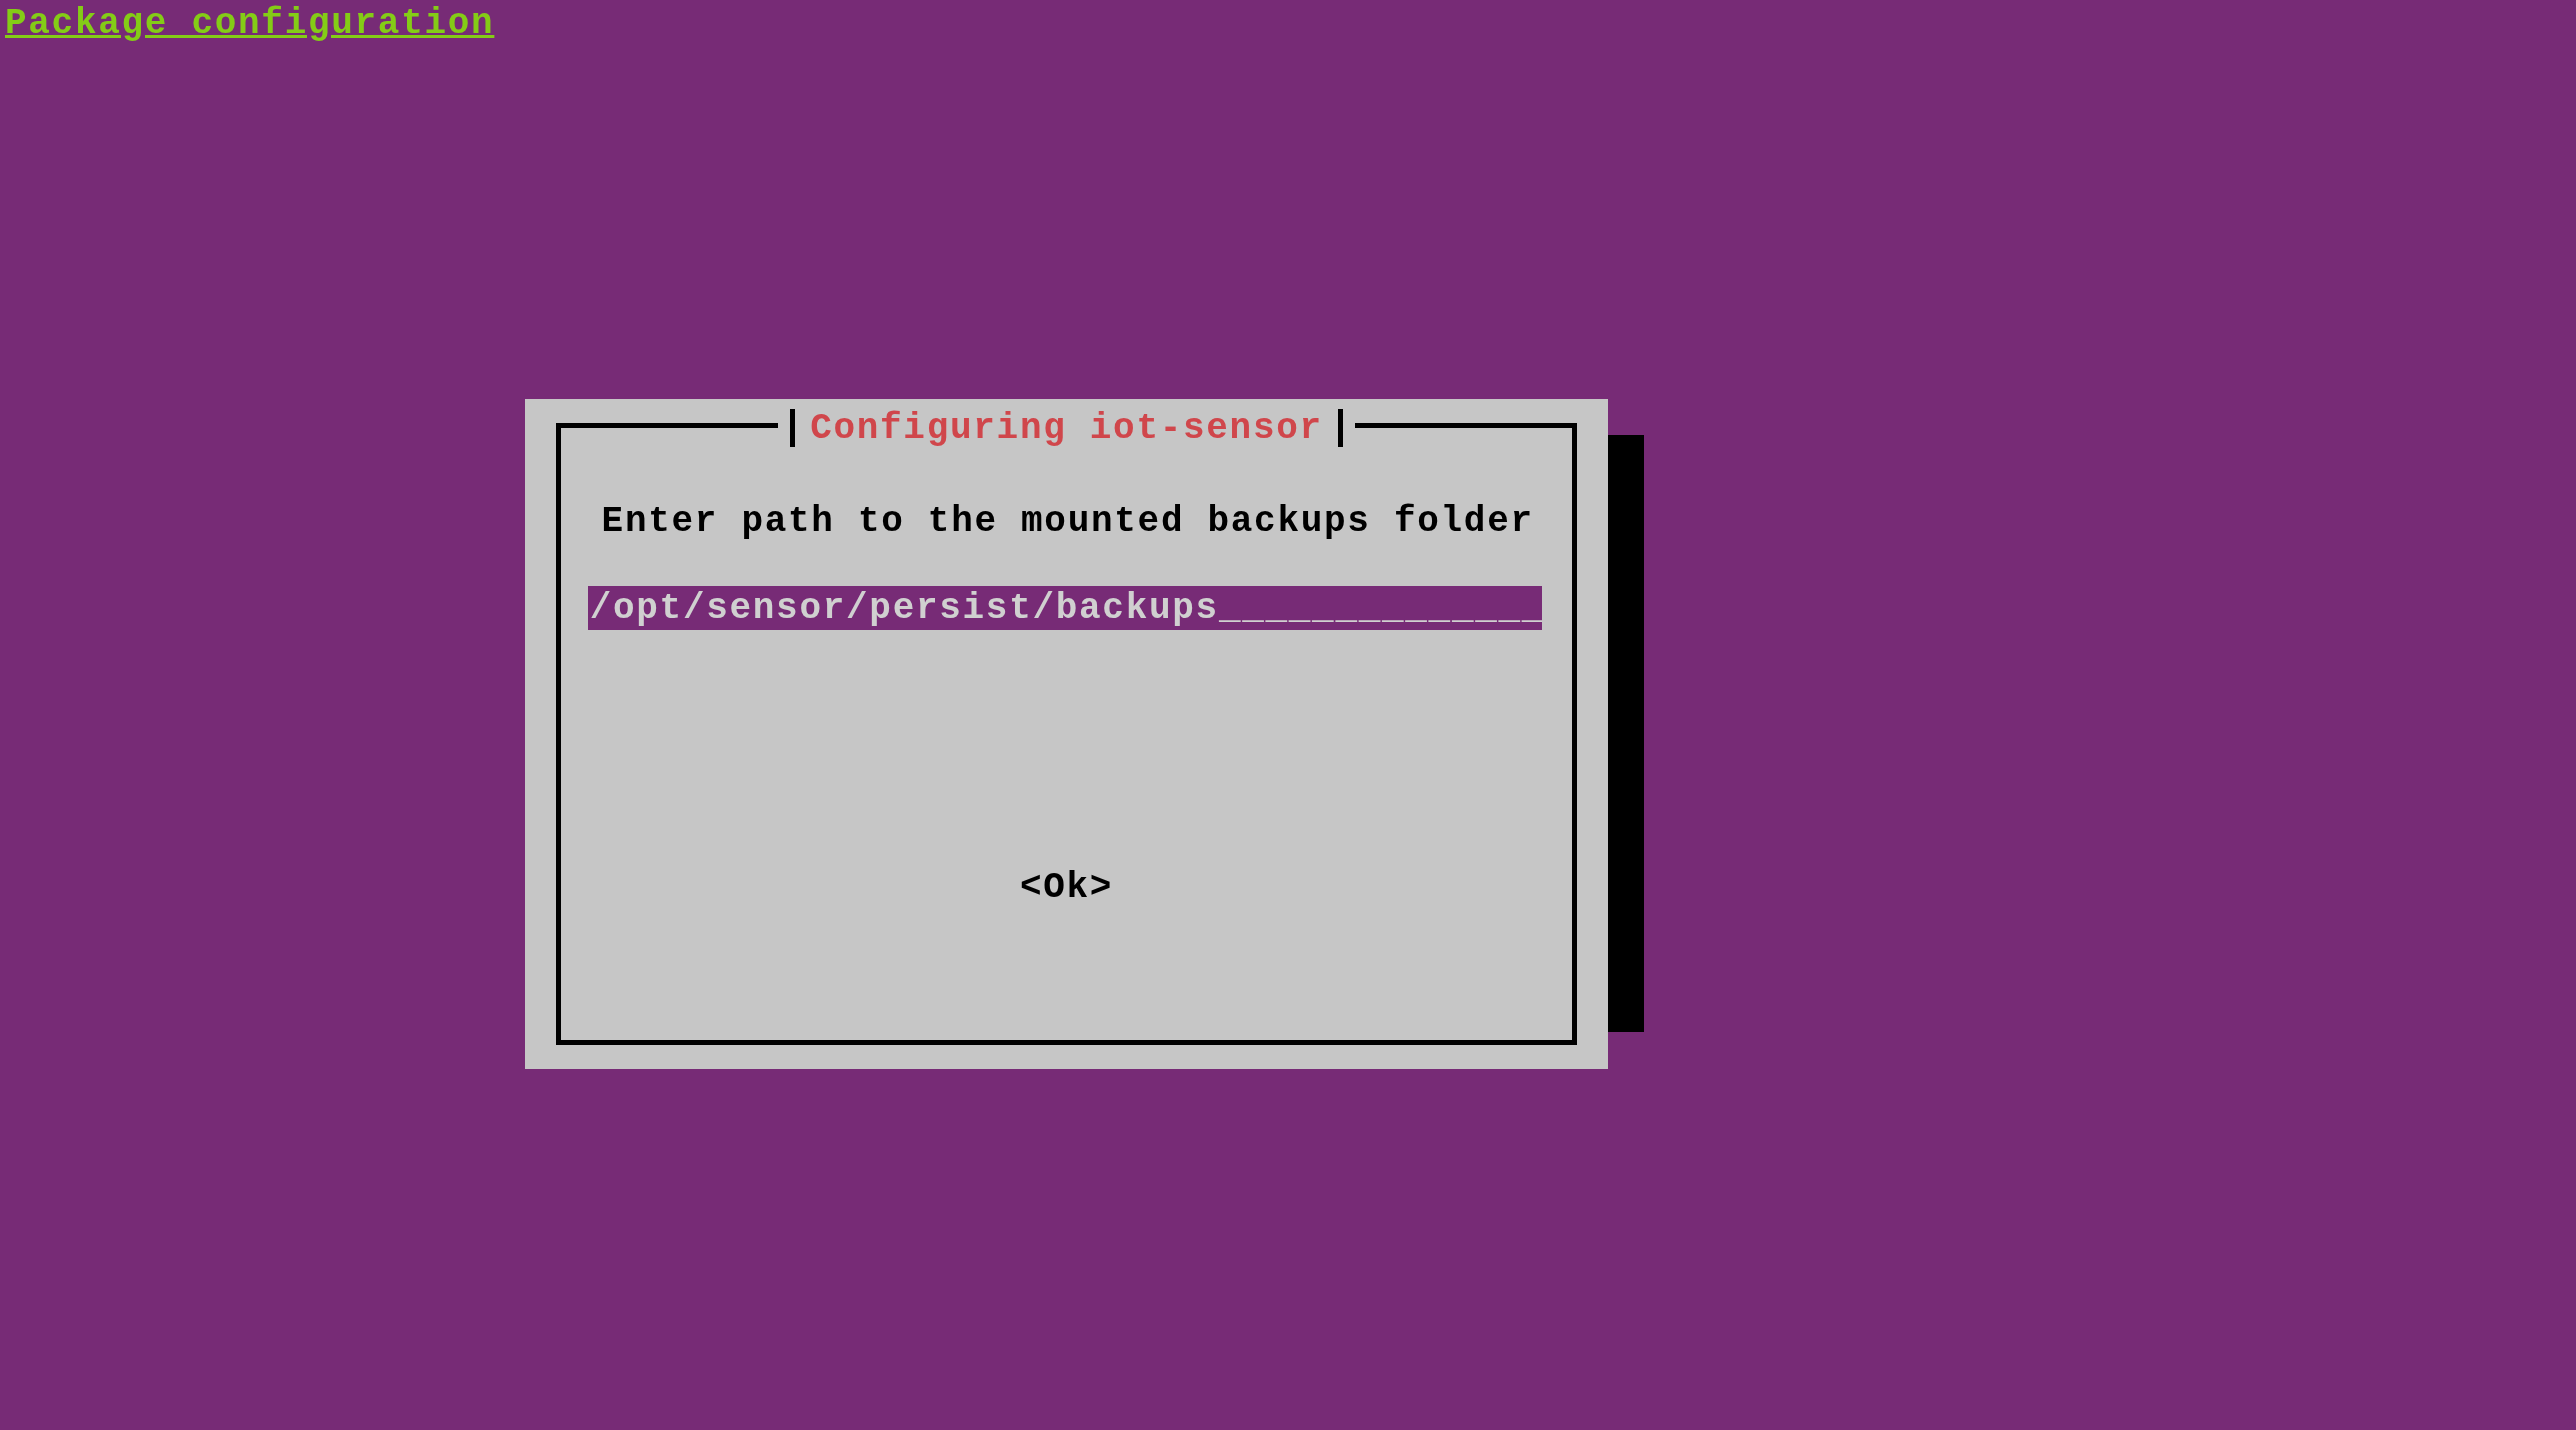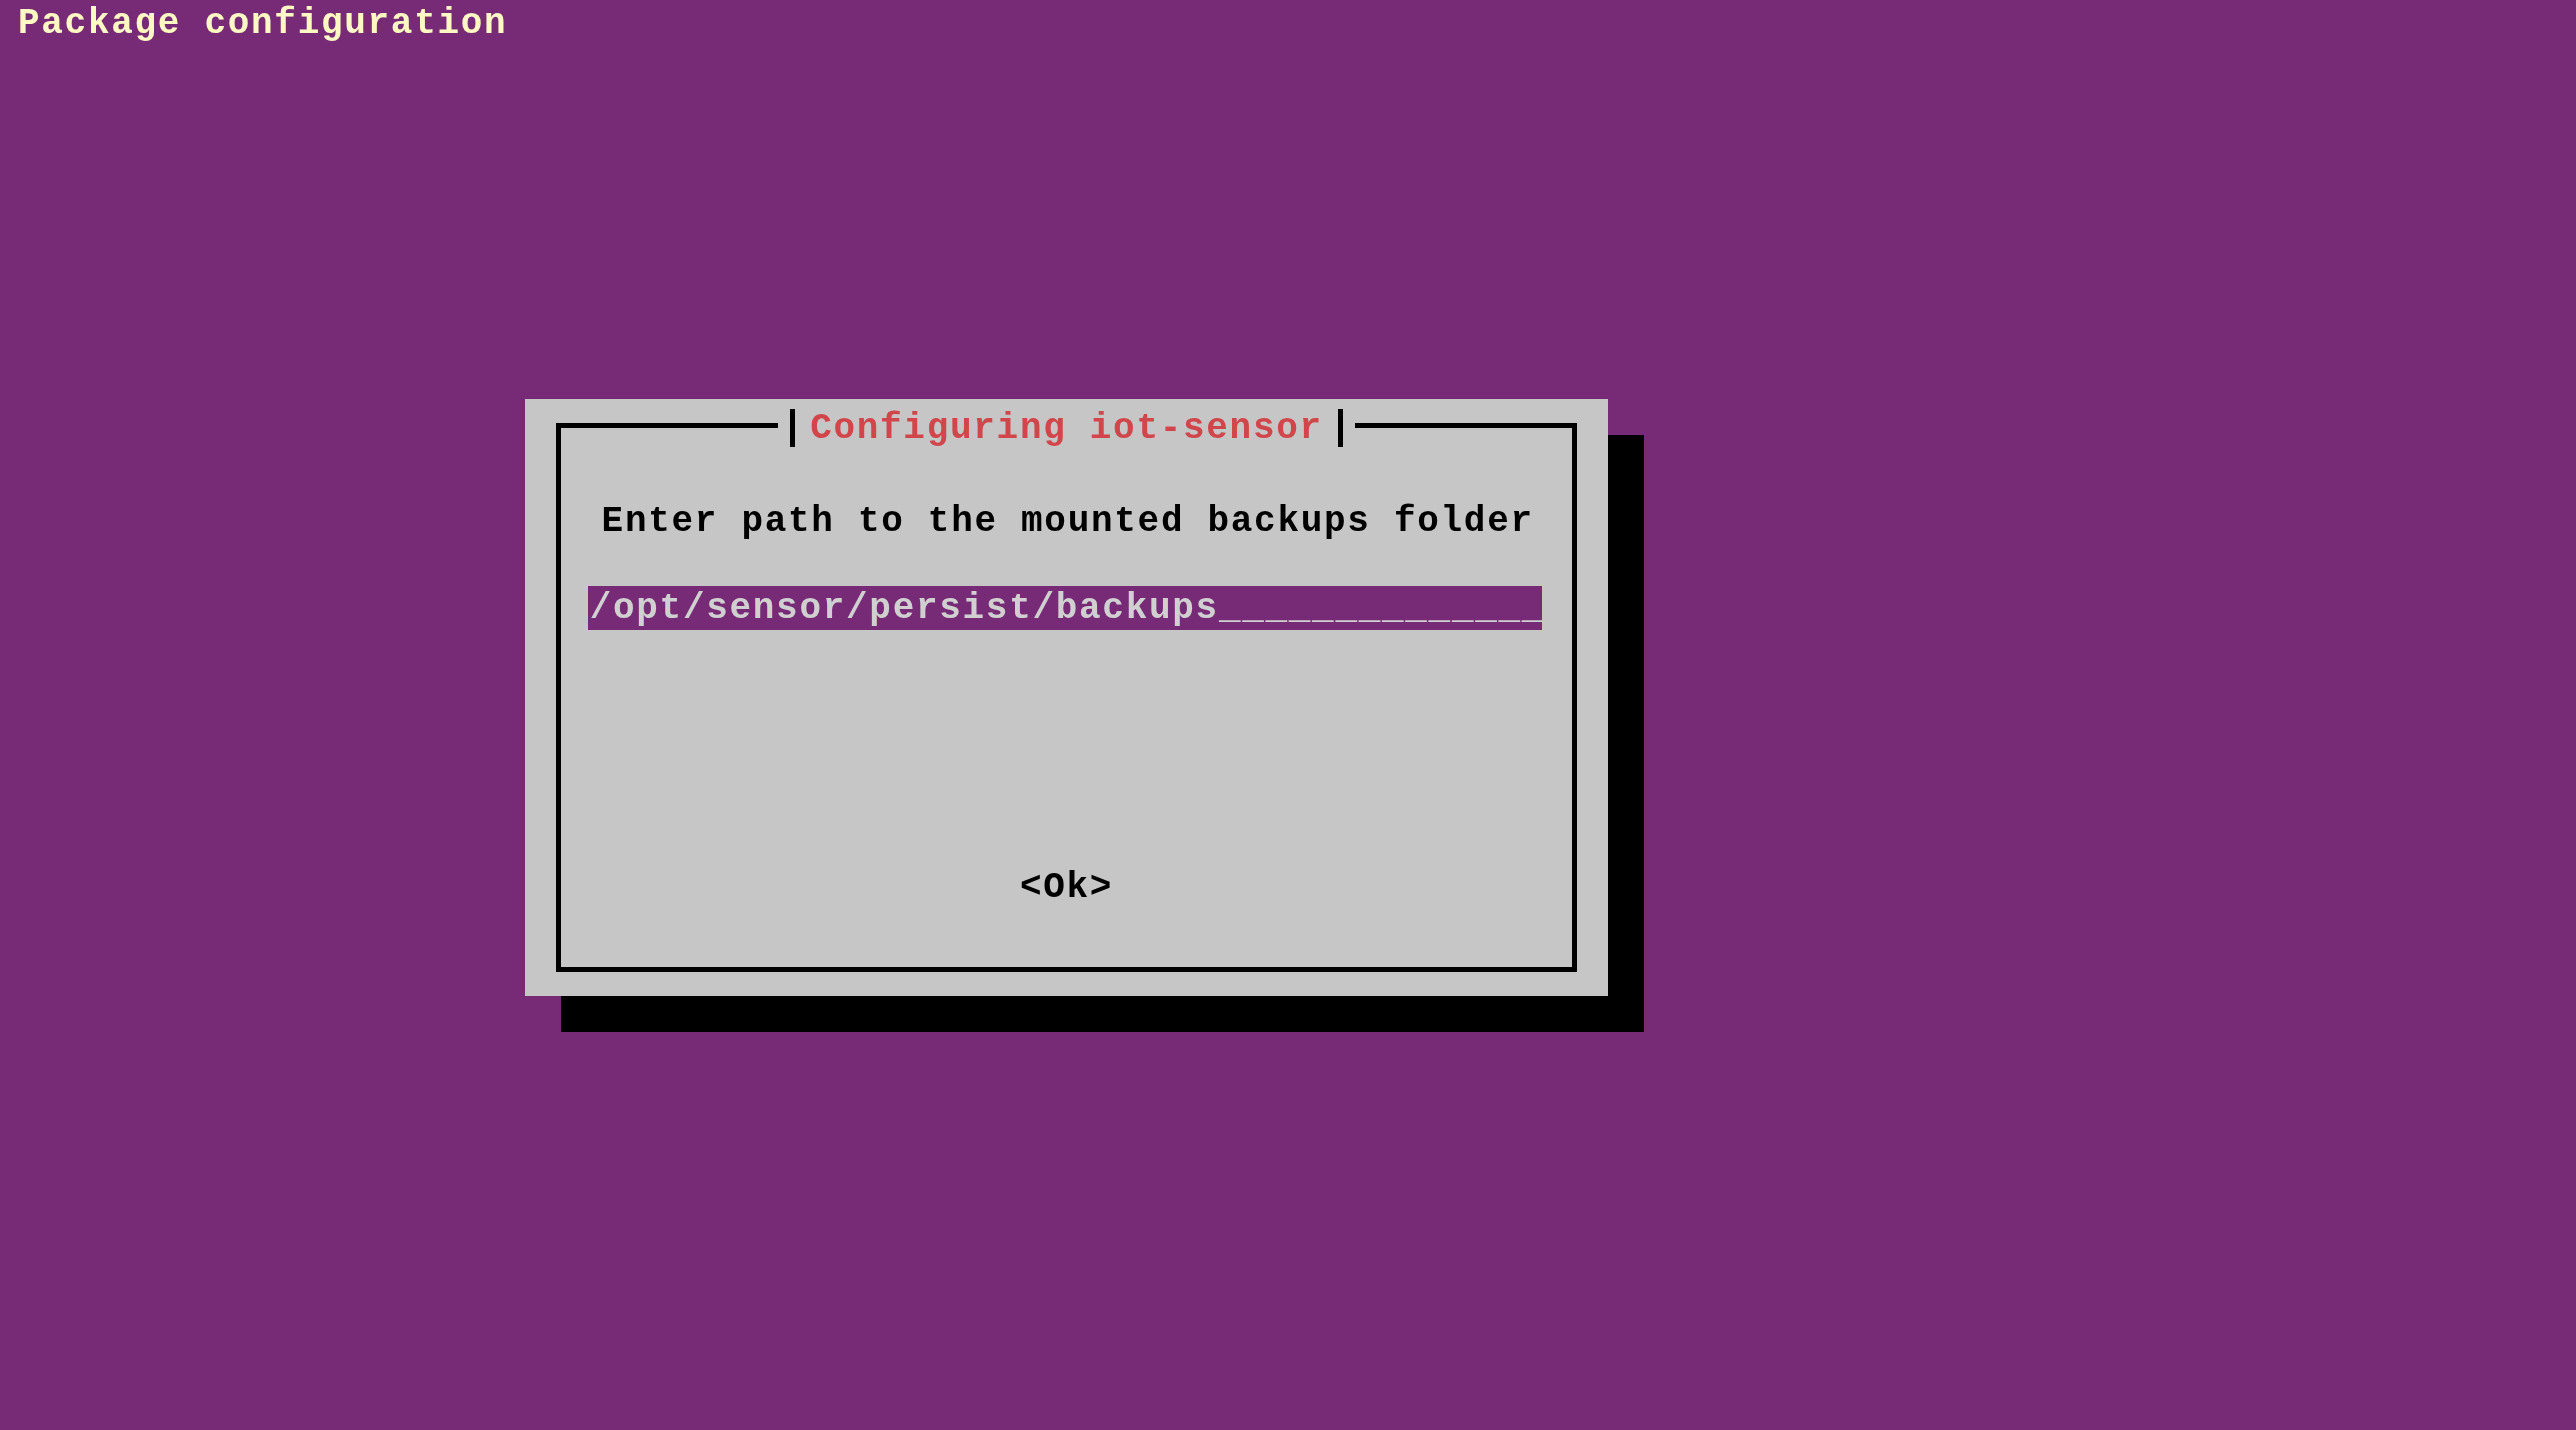--- a/index.html
+++ b/index.html
@@ -13,42 +13,43 @@
     height: 1430px;
     font-family: "Courier New", Courier, monospace;
     font-weight: bold;
     position: relative;
     overflow: hidden;
     border-radius: 17px;
   }
   .page-title {
     position: absolute;
     top: 3.4px;
-    left: 18px;
-    color: #fef9c3;
+    left: 5px;
+    color: #84cc16;
     font-size: 36px;
     letter-spacing: 1.7px;
+    text-decoration: underline;
   }
   .dialog-wrap {
     position: absolute;
     top: 399px;
     left: 525px;
   }
   .dialog-shadow {
     position: absolute;
     top: 36px;
     left: 36px;
     width: 1083px;
     height: 597px;
     background: #000;
   }
   .dialog {
     position: relative;
     width: 1083px;
-    height: 597px;
+    height: 670px;
     background: #c6c6c6;
     padding: 24px 31px;
   }
   .dialog-border {
     position: absolute;
     top: 24px;
     left: 31px;
     right: 31px;
     bottom: 24px;
     border: 5.1px solid #000;

